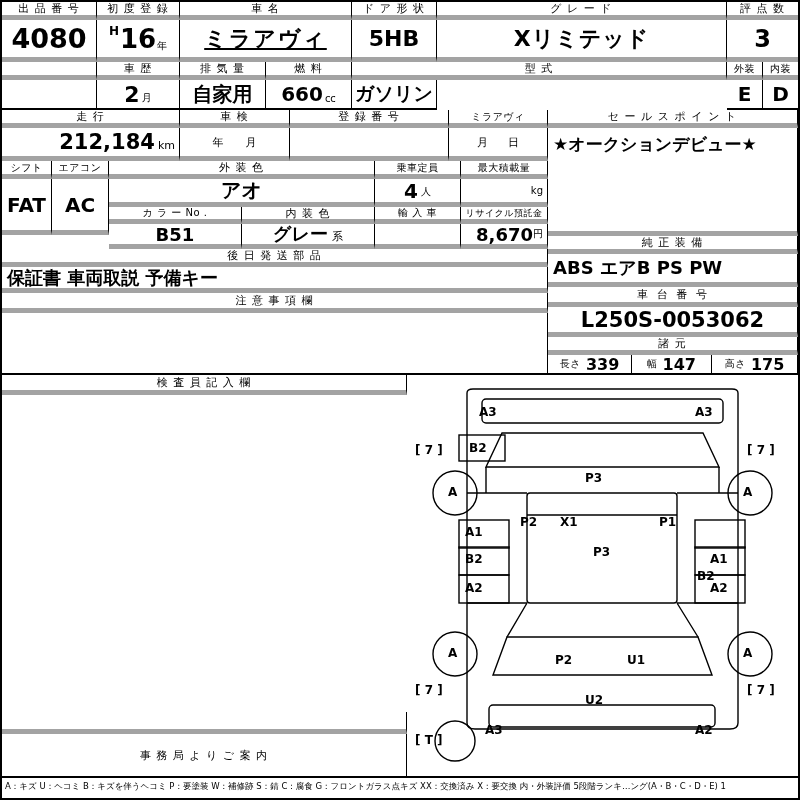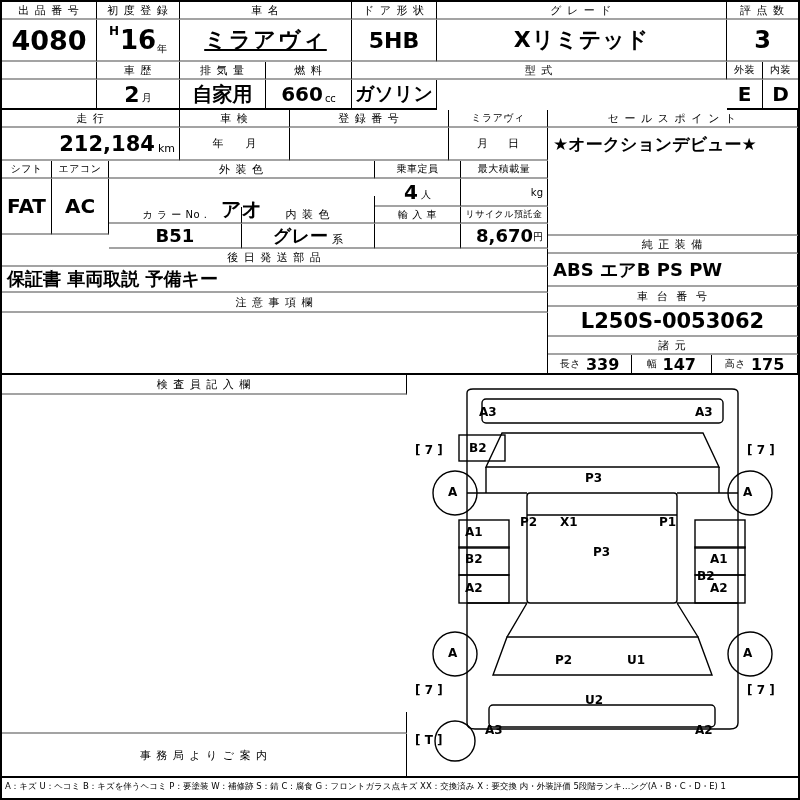--- a/index.html
+++ b/index.html
@@ -11,21 +11,21 @@
     -webkit-font-smoothing:none;
   }
   .sheet{
     position:relative;
     width:800px;height:800px;
     box-sizing:border-box;
     border:2px solid #000;
     overflow:hidden;
   }
   .cell{position:absolute;box-sizing:border-box;display:flex;align-items:center;justify-content:center;overflow:hidden;}
-  .bb{border-bottom:2px solid #a3a3a3;}
+  .bb{border-bottom:5px solid #a3a3a3;}
   .br{border-right:1px solid #000;}
   .bb2{border-bottom:2px solid #000;}
   .lbl{font-size:11px;letter-spacing:1px;}
   .lbl-sm{font-size:10px;letter-spacing:0.5px;}
   .val-lg{font-size:23px;font-weight:bold;}
   .val-md{font-size:16px;font-weight:bold;}
   .left{justify-content:flex-start;padding-left:5px;}
   .right{justify-content:flex-end;padding-right:4px;}
   .sub{font-size:10px;font-weight:normal;}
   .sub2{font-size:11px;font-weight:normal;}
@@ -165,21 +165,21 @@
   <div class="cell bb br" style="left:459px;top:159px;width:87px;height:18px;">
     <span class="lbl-sm">最大積載量</span>
   </div>
 
   <div class="cell br bb" style="left:0;top:177px;width:50px;height:56px;">
     <span class="val-lg" style="font-size:20px;">FAT</span>
   </div>
   <div class="cell br bb" style="left:50px;top:177px;width:57px;height:56px;">
     <span class="val-lg" style="font-size:20px;">AC</span>
   </div>
-  <div class="cell bb br" style="left:107px;top:177px;width:266px;height:28px;margin-top:17px;">
+  <div class="cell bb br" style="left:107px;top:177px;width:266px;height:28px;">
     <span class="val-lg" style="font-size:20px;">アオ</span>
   </div>
   <div class="cell bb br" style="left:373px;top:177px;width:86px;height:28px;">
     <span class="val-lg" style="font-size:20px;">4</span>
     <span class="sub" style="align-self:flex-end;margin-bottom:3px;margin-left:3px;">人</span>
   </div>
   <div class="cell bb br right" style="left:459px;top:177px;width:87px;height:28px;">
     <span class="sub">kg</span>
   </div>
 

